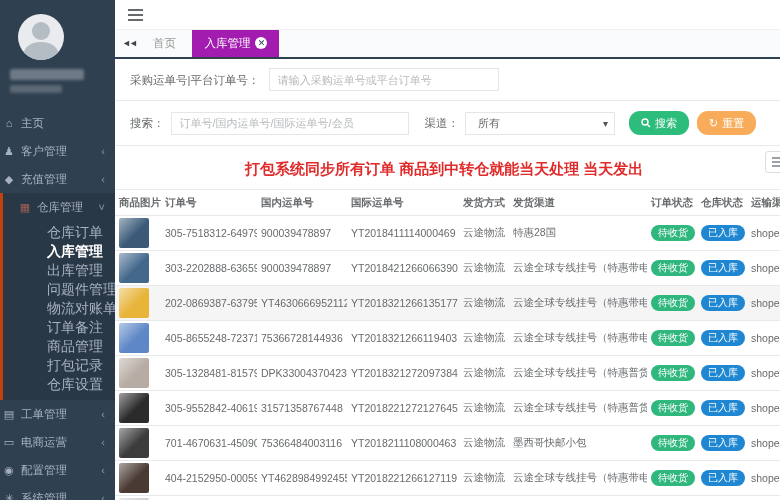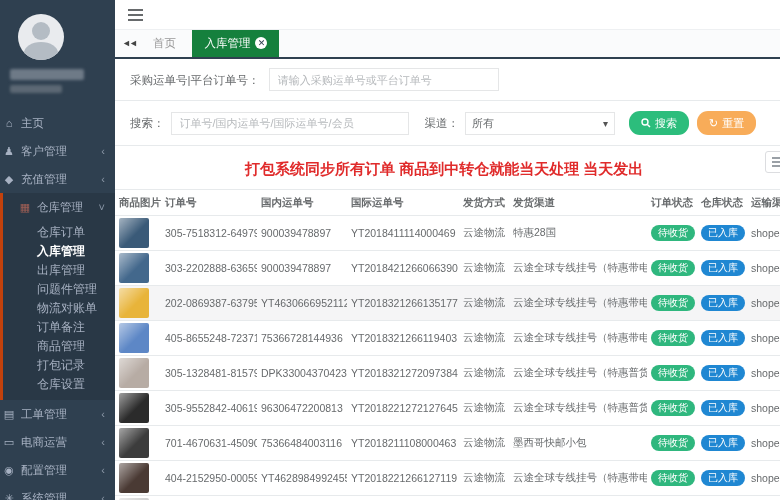--- a/index.html
+++ b/index.html
@@ -15,43 +15,43 @@
   .avatar::after { content:""; position:absolute; left:6px; top:28px; width:34px; height:22px; border-radius:50%; background:#b4bcc4; }
   .redact1 { margin:9px 0 0 -8px; width:74px; height:11px; border-radius:2px; background:#6e7a87; filter:blur(1.5px); }
   .redact2 { margin:5px 0 0 -8px; width:52px; height:8px; border-radius:2px; background:#5c6874; filter:blur(1.5px); }
   .nav { margin-top:16px; }
   .nav-item { position:relative; height:28px; line-height:28px; padding-left:2px; font-size:11.5px; color:#a7b1c2; cursor:pointer; white-space:nowrap; }
   .nav-item .mi { display:inline-block; width:14px; margin-right:5px; font-size:11px; text-align:center; }
   .nav-item .chev { position:absolute; right:10px; top:0; font-size:11px; color:#8b97a7; }
   .nav-group.open { background:#293846; border-left:3px solid #c2410c; }
   .nav-group.open .nav-item { padding-left:15px; }
   .subnav { padding:2px 0 6px 0; }
-  .sub-item { height:19px; line-height:19px; padding-left:34px; font-size:12px; color:#a7b1c2; cursor:pointer; white-space:nowrap; }
+  .sub-item { height:19px; line-height:19px; padding-left:44px; font-size:14px; color:#a7b1c2; cursor:pointer; white-space:nowrap; }
   .sub-item.active { color:#ffffff; font-weight:bold; }
 
   
   .main { position:absolute; left:115px; top:0; width:665px; height:500px; background:#fff; }
   .topbar { height:30px; background:#fff; border-bottom:1px solid #eef0f2; position:relative; }
   .hamburger { position:absolute; left:13px; top:9px; width:15px; height:12px; cursor:pointer; }
   .hamburger i { display:block; height:2px; background:#676a6c; margin-bottom:3px; }
 
   .tabbar { height:29px; background:#fafbfc; border-bottom:2px solid #2f4050; position:relative; padding-left:26px; }
   .tab-scroll { position:absolute; left:7px; top:8px; font-size:9px; color:#444; letter-spacing:-2px; cursor:pointer; }
   .tab { display:inline-block; height:27px; line-height:27px; padding:0 12px; font-size:11.5px; color:#999; cursor:pointer; vertical-align:top; }
-  .tab.active { background:#15803d; color:#fff; }
+  .tab.active { background:#a21caf; color:#fff; }
   .tab .close { display:inline-block; width:12px; height:12px; line-height:12px; margin-left:5px; border-radius:50%; background:#fff; color:#2f4050; font-size:9px; text-align:center; vertical-align:1px; cursor:pointer; }
 
   .panel { background:#fff; border-bottom:1px solid #e7eaec; }
   .form-row { padding:9px 15px; font-size:11.5px; }
   .form-row label { margin-right:6px; }
   .txt { height:23px; border:1px solid #e5e6e7; padding:0 8px; font-size:11px; color:#676a6c; width:230px; font-family:inherit; }
   .txt::placeholder { color:#b5b8bb; }
   .search-row { padding:10px 15px; font-size:11.5px; display:flex; align-items:center; }
   .search-row label { margin-right:6px; }
-  .sel { height:23px; width:150px; border:1px solid #e5e6e7; background:#fff; font-size:11px; color:#676a6c; padding:0 6px; margin-right:14px; position:relative; line-height:21px; cursor:pointer; }
+  .sel { height:23px; width:150px; border:1px solid #e5e6e7; background:#fff; font-size:11px; color:#676a6c; padding:0 12px; margin-right:14px; position:relative; line-height:21px; cursor:pointer; }
   .sel .caret { position:absolute; right:6px; top:0; color:#555; font-size:10px; }
   .btn { height:22px; border:none; border-radius:11px; color:#fff; font-size:11px; padding:12px 12px; margin-right:8px; cursor:pointer; display:inline-flex; align-items:center; gap:4px; font-family:inherit; }
   .btn svg { display:block; }
 
   .content { position:relative; padding-top:6px; }
   .mini-btn { position:absolute; right:-11px; top:5px; width:26px; height:22px; border:1px solid #dcdde0; border-radius:3px; background:#fff; cursor:pointer; padding:5px 6px; }
   .mini-btn i { display:block; height:2px; background:#9aa0a6; margin-bottom:2px; }
   .banner { padding:8px 0 10px 130px; font-size:15px; font-weight:bold; white-space:nowrap; }
 
   table { border-collapse:collapse; table-layout:fixed; width:920px; }
@@ -256,21 +256,21 @@
               <td>云途全球专线挂号（特惠普货）</td>
               <td><span class="badge" style="background: rgb(47, 183, 126);">待收货</span></td>
               <td><span class="badge" style="background: rgb(31, 135, 210);">已入库</span></td>
               <td>shopee</td>
             </tr>
             <tr>
               <td>
                 <div class="thumb" style="background-color: rgb(43, 43, 43);"></div>
               </td>
               <td>305-9552842-4061929</td>
-              <td>96306472200813</td>
+              <td>31571358767448</td>
               <td>YT2018221272127645</td>
               <td>云途物流</td>
               <td>云途全球专线挂号（特惠普货）</td>
               <td><span class="badge" style="background: rgb(47, 183, 126);">待收货</span></td>
               <td><span class="badge" style="background: rgb(31, 135, 210);">已入库</span></td>
               <td>shopee</td>
             </tr>
             <tr>
               <td>
                 <div class="thumb" style="background-color: rgb(60, 60, 60);"></div>

